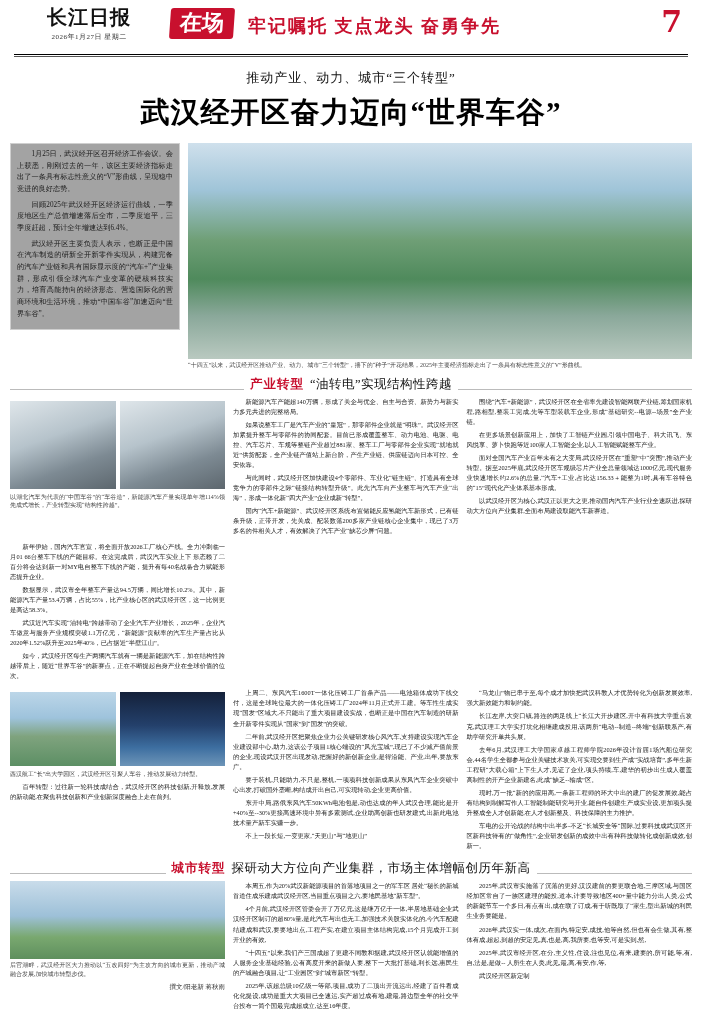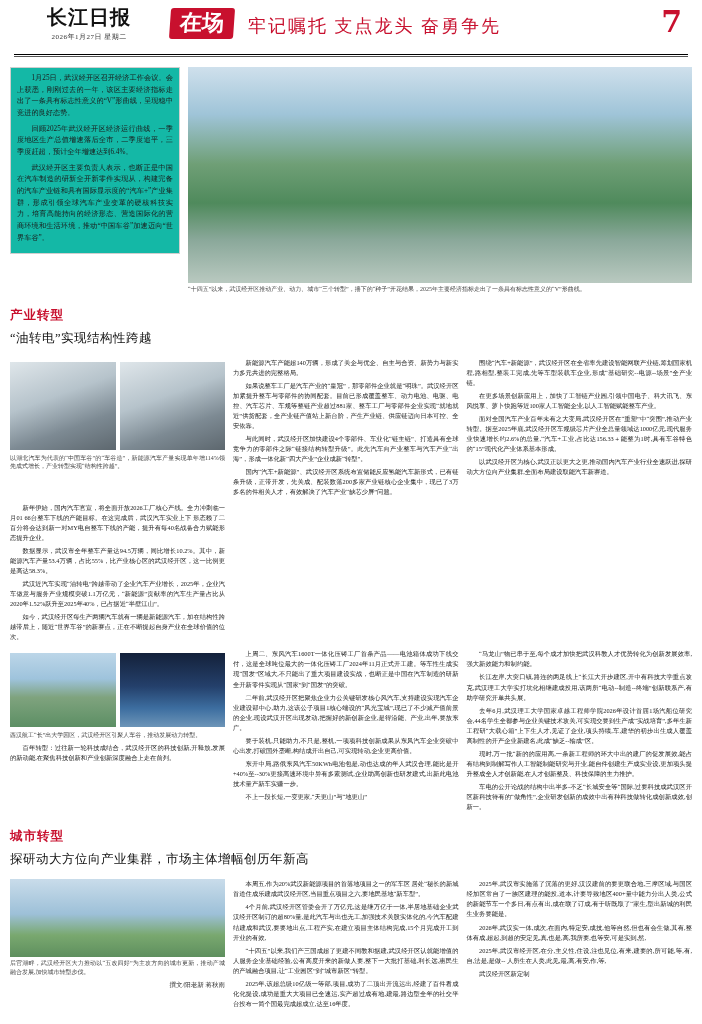--- a/index.html
+++ b/index.html
@@ -16,46 +16,46 @@
   .mast-logo{font-size:20px;font-weight:bold;letter-spacing:1px;line-height:1.1;font-family:"DejaVu Serif",serif;}
   .mast-date{font-size:7px;color:#333;margin-top:4px;letter-spacing:0.5px;}
   .mast-stamp{
     margin-left:6px;margin-top:2px;
     background:#c8102e;color:#fff;font-weight:bold;font-size:22px;
     padding:2px 10px 4px 10px;border-radius:3px;
     font-family:"DejaVu Serif",serif;line-height:1.15;
     transform:skewX(-4deg);
   }
   .mast-slogan{
-    color:#c8102e;font-weight:normal;font-size:18px;margin-left:14px;margin-top:8px;letter-spacing:2px;
+    color:#c8102e;font-weight:bold;font-size:18px;margin-left:14px;margin-top:8px;letter-spacing:2px;
   }
   .mast-page{
     position:absolute;right:10px;top:4px;color:#c8102e;font-weight:bold;font-size:30px;
     font-family:"DejaVu Serif",serif;
   }
   .rule{border-top:1px solid #000;margin:2px 4px 0 4px;}
   .rule.thin{border-top:1px solid #555;margin-top:1px;}
 
   
   .headline-wrap{text-align:center;margin-top:12px;}
   .kicker{font-size:13px;letter-spacing:1px;color:#111;}
   .headline{font-size:29px;font-weight:bold;letter-spacing:1px;margin-top:6px;color:#000;}
 
   
   .top-block{display:flex;margin-top:10px;gap:8px;}
   .lead-col{width:170px;}
-  .lead-box{border:1px solid #cfcfcf;padding:5px 6px;background:#14b8a6;}
+  .lead-box{border:1px solid #cfcfcf;padding:5px 6px;background:#a3a3a3;}
   .lead-text{font-size:7.2px;line-height:1.62;text-align:justify;text-indent:2em;color:#1a1a1a;}
   .lead-text p{margin:0 0 4px 0;}
   .hero{flex:1;}
   .photo{background:#7a9ab0;display:block;width:100%;}
   .cap{font-size:6px;color:#444;line-height:1.45;margin-top:2px;text-align:justify;}
 
   
-  .sec-head{display:flex;align-items:flex-start;gap:6px;margin:6px 0 4px 0;flex-direction:column;}
+  .sec-head{display:flex;align-items:flex-end;gap:6px;margin:6px 0 4px 0;}
   .sec-tag{color:#c8102e;font-weight:bold;font-size:12.5px;letter-spacing:1px;white-space:nowrap;}
   .sec-title{font-weight:normal;font-size:12.5px;letter-spacing:0.5px;color:#111;}
   .sec-rule{flex:1;border-bottom:1px solid #bbb;position:relative;top:-3px;}
 
   
   .mid{display:flex;gap:8px;margin-top:4px;}
   .col{flex:1;}
   .col.narrow{width:215px;flex:none;}
   .body-text{font-size:6.3px;line-height:1.6;text-align:justify;text-indent:2em;color:#1a1a1a;}
   .body-text p{margin:0 0 3px 0;}
@@ -82,20 +82,24 @@
       <div class="mast-logo">长江日报</div>
       <div class="mast-date">2026年1月27日 星期二</div>
     </div>
     <div class="mast-stamp">在场</div>
     <div class="mast-slogan">牢记嘱托 支点龙头 奋勇争先</div>
     <div class="mast-page">7</div>
   </div>
   <div class="rule"></div>
   <div class="rule thin"></div>
 
+  <div class="headline-wrap">
+    <div class="kicker">推动产业、动力、城市“三个转型”</div>
+    <div class="headline">武汉经开区奋力迈向“世界车谷”</div>
+  </div>
 
   <div class="top-block">
     <div class="lead-col">
       <div class="lead-box">
         <div class="lead-text">
           <p>1月25日，武汉经开区召开经济工作会议。会上获悉，刚刚过去的一年，该区主要经济指标走出了一条具有标志性意义的“V”形曲线，呈现稳中竞进的良好态势。</p>
           <p>回顾2025年武汉经开区经济运行曲线，一季度地区生产总值增速落后全市，二季度追平，三季度赶超，预计全年增速达到6.4%。</p>
           <p>武汉经开区主要负责人表示，也断正是中国在汽车制造的研新全开新零件实现从，构建完备的汽车产业链和具有国际显示度的“汽车+”产业集群，形成引领全球汽车产业变革的硬核科技实力，培育高能持向的经济形态、营造国际化的营商环境和生活环境，推动“中国车谷”加速迈向“世界车谷”。</p>
         </div>
       </div>

